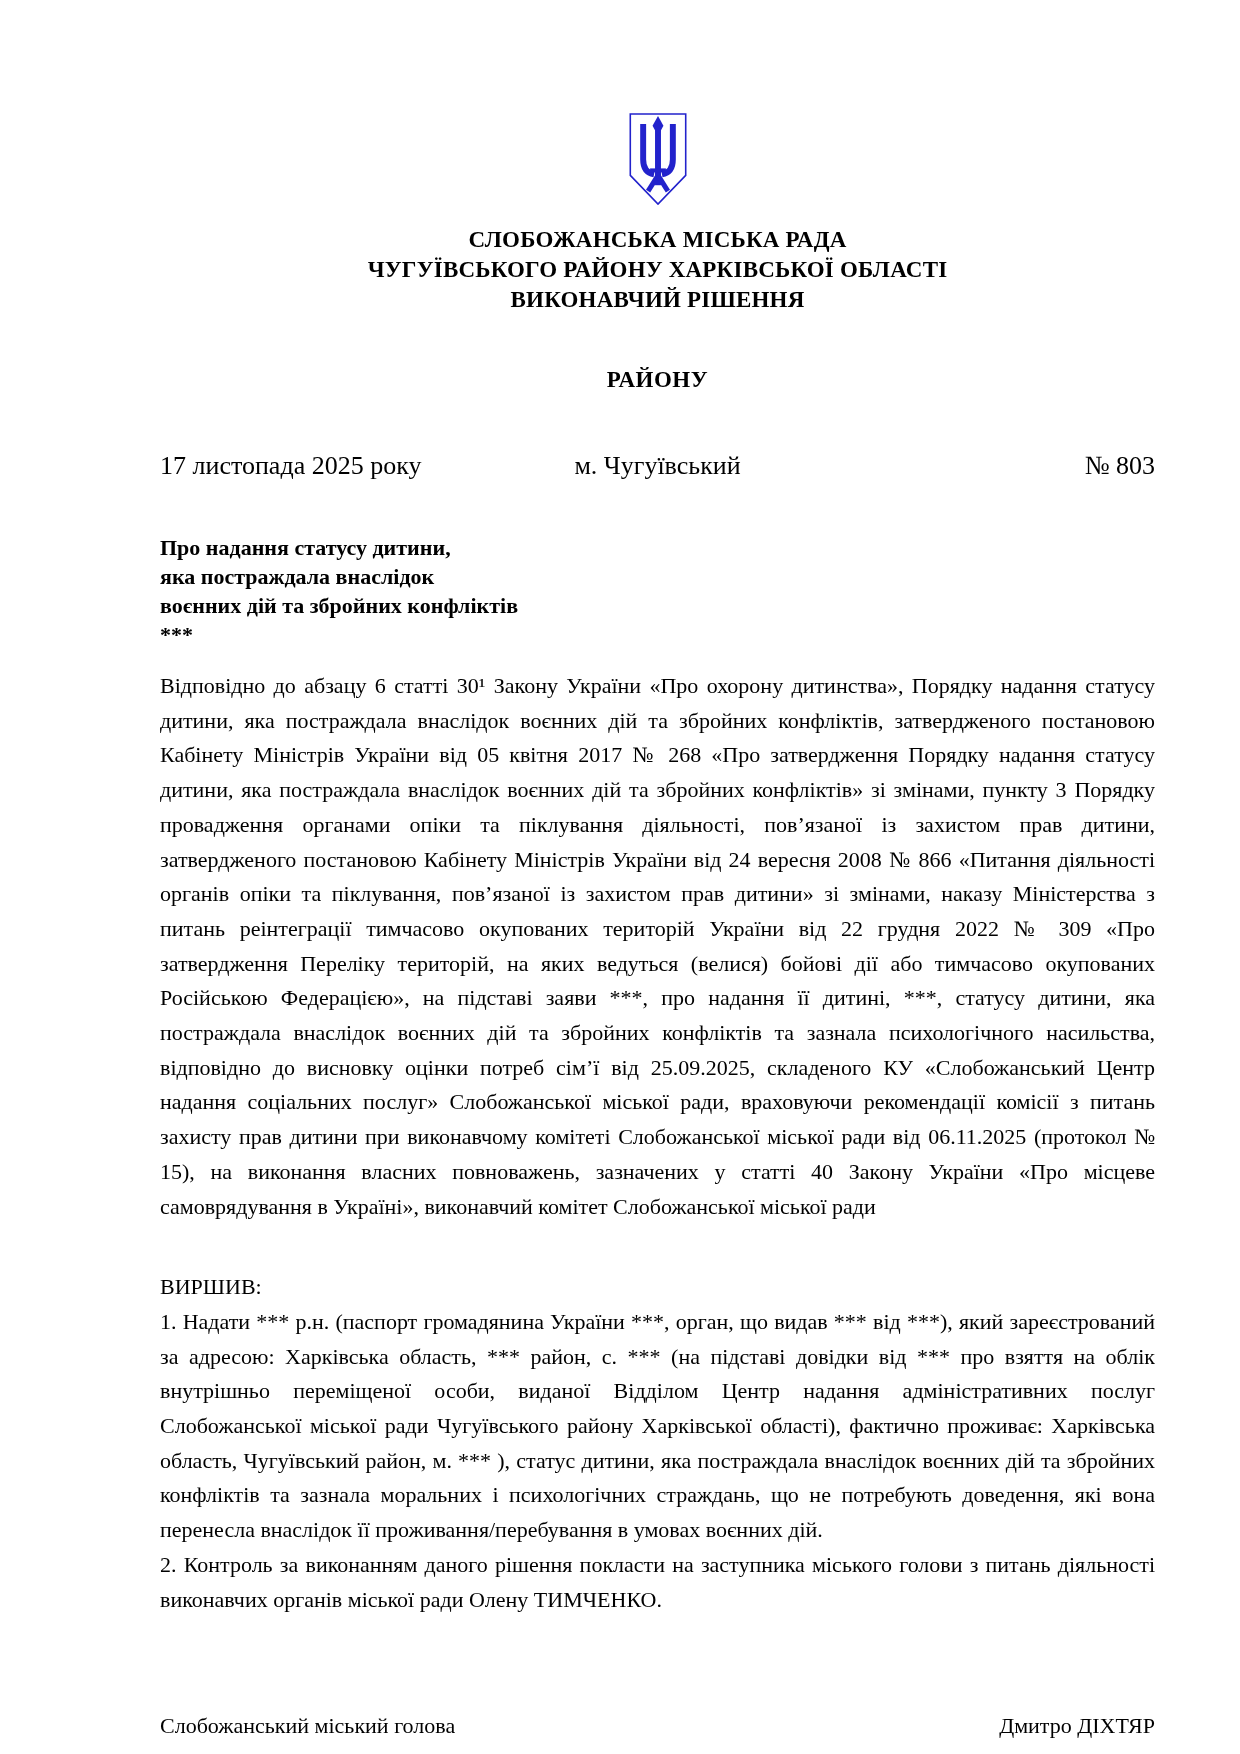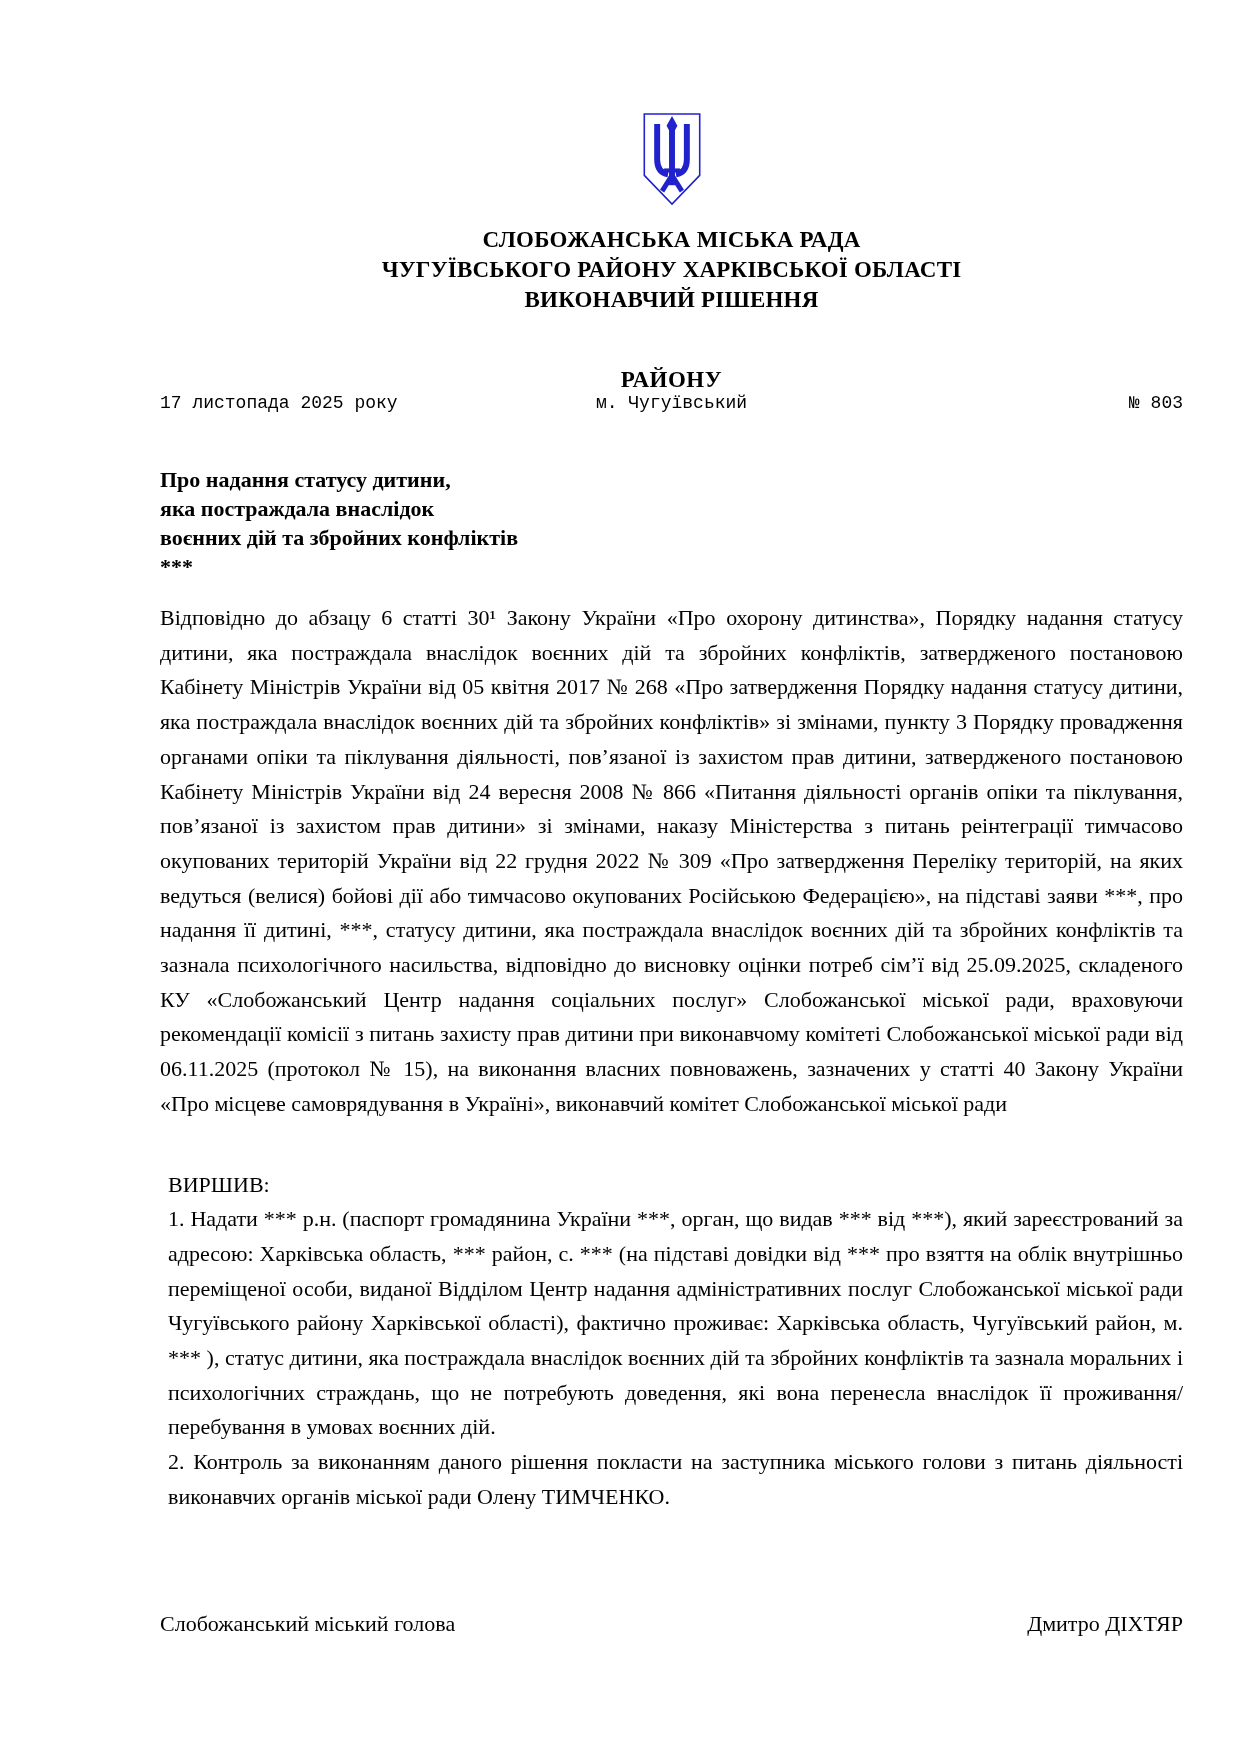--- a/index.html
+++ b/index.html
@@ -6,21 +6,21 @@
   body {
     width: 1240px; height: 1754px;
     background: #ffffff;
     color: #000000;
     font-family: "Liberation Serif", "DejaVu Serif", serif;
     -webkit-font-smoothing: antialiased;
   }
   .page {
     box-sizing: border-box;
     width: 1240px; height: 1754px;
-    padding: 112px 57px 0 160px;
+    padding: 112px 85px 0 160px;
     overflow: hidden;
   }
   .doc-header { text-align: center; }
   .emblem-wrap { display: flex; justify-content: center; margin-bottom: 14px; }
   .org-line {
     font-weight: bold;
     font-size: 23px;
     line-height: 30px;
     letter-spacing: .2px;
   }
@@ -28,39 +28,39 @@
     text-align: center;
     font-weight: bold;
     font-size: 23px;
     margin-top: 52px;
     letter-spacing: .5px;
   }
   .meta-row {
     display: grid;
     grid-template-columns: 1fr auto 1fr;
     align-items: baseline;
-    font-size: 18px;
-    font-family: Liberation Mono, monospace;
+    margin-top: 58px;
+    font-size: 26px;
   }
   .meta-date { justify-self: start; }
   .meta-place { justify-self: center; }
   .meta-number { justify-self: end; text-align: center; }
   .subject {
     margin-top: 52px;
     font-weight: bold;
     font-size: 22px;
     line-height: 29px;
   }
   .preamble {
     margin-top: 20px;
     font-size: 22px;
     line-height: 34.7px;
     text-align: justify;
   }
-  .resolution { margin-top: 46px; font-size: 22px; line-height: 34.7px; margin-left: 8px; }
+  .resolution { margin-top: 46px; font-size: 22px; line-height: 34.7px; }
   .resolution-label { text-align: left; }
   .resolution-item { text-align: justify; margin: 0; }
   .signature-row {
     display: flex;
     justify-content: space-between;
     align-items: baseline;
     margin-top: 96px;
     font-size: 22px;
   }
 </style>

